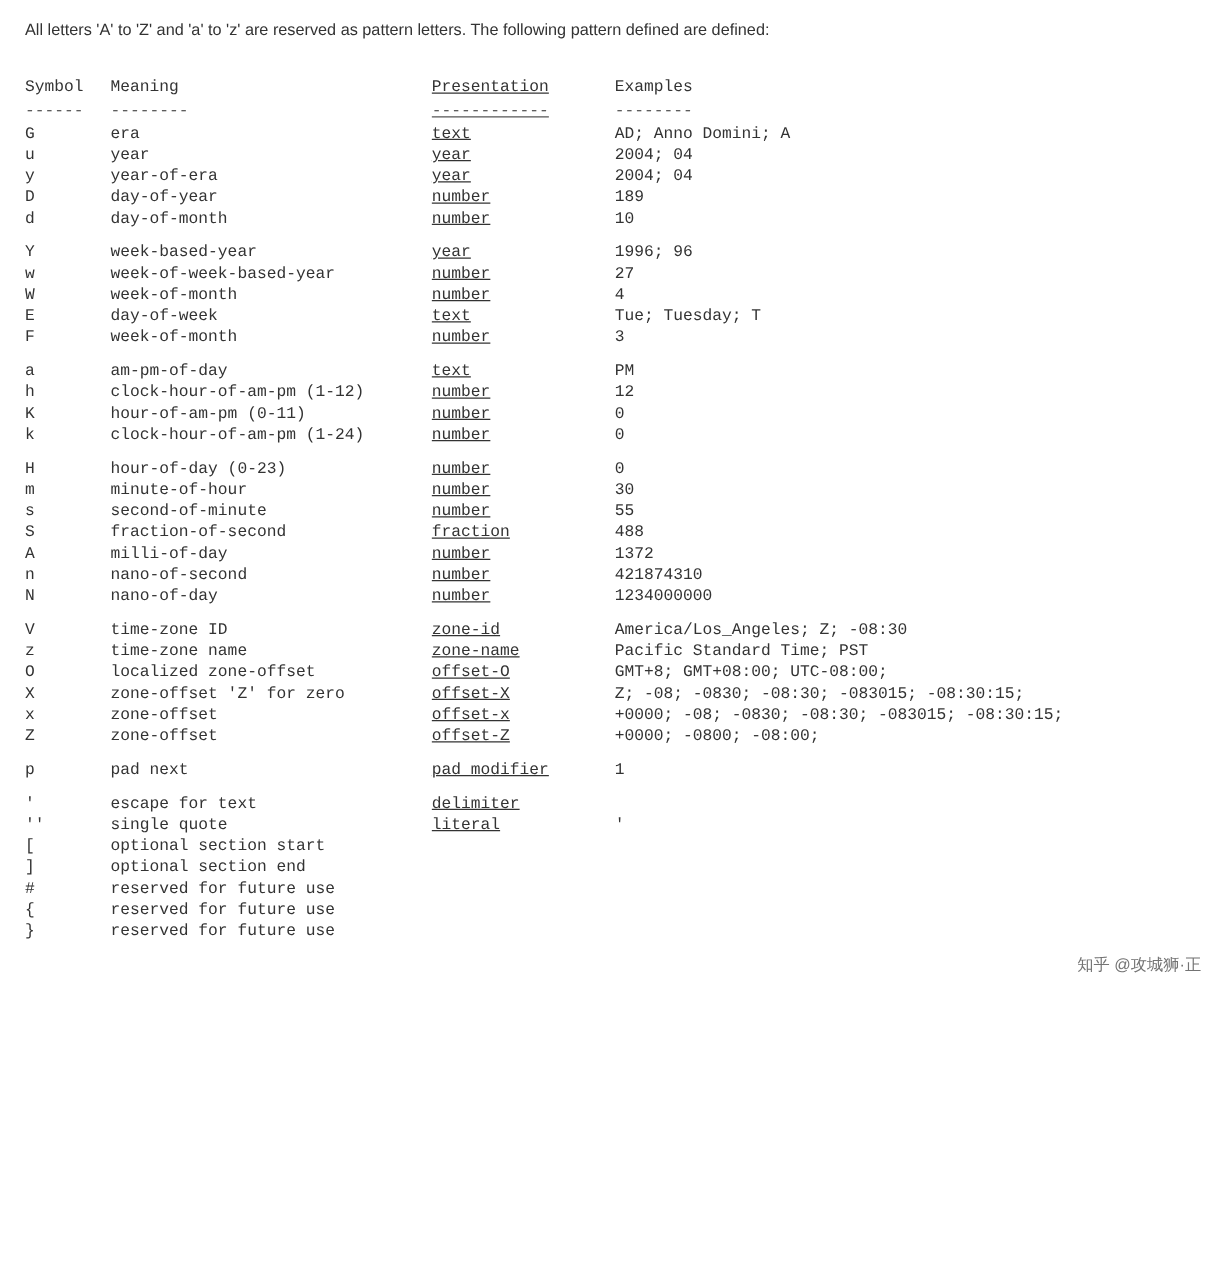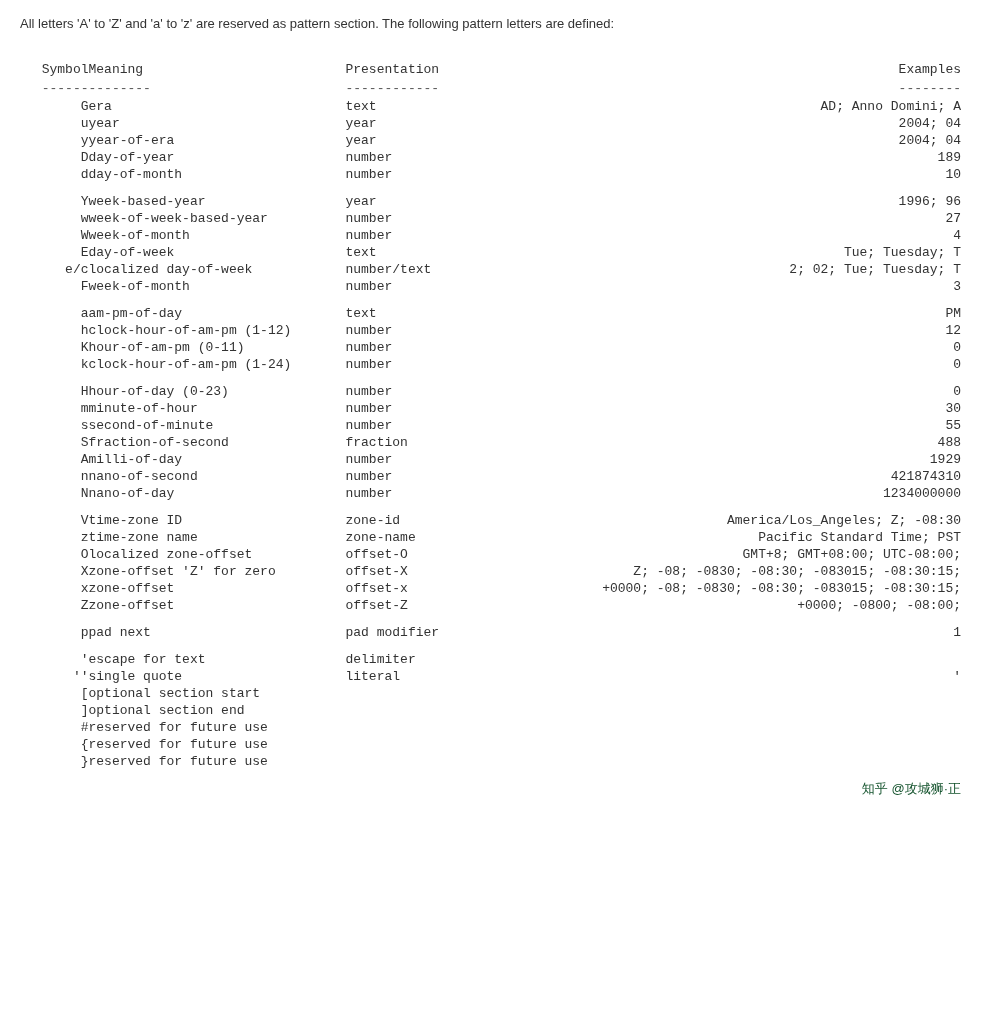--- a/index.html
+++ b/index.html
@@ -28,38 +28,38 @@
     }
     .divider-row td {
       color: #555;
       padding: 2px 0;
       vertical-align: top;
     }
     td {
       padding: 1px 0;
       vertical-align: top;
     }
-    .col-symbol { width: 70px; text-align: right; }
+    .col-symbol { width: 70px; }
     .col-meaning { width: 270px; }
-    .col-presentation { width: 150px; }
-    .col-examples { width: 491px; text-align: right; }
+    .col-presentation { width: 150px; text-decoration: underline; }
+    .col-examples { width: 491px; }
     .watermark {
       text-align: right;
       font-family: Arial, sans-serif;
       font-size: 13px;
-      color: #14532d;
+      color: #737373;
       margin-top: 10px;
     }
   </style>
 </head>
 <body>
 
 
 
-<p class="intro">All letters 'A' to 'Z' and 'a' to 'z' are reserved as pattern section. The following pattern letters are defined:</p>
+<p class="intro">All letters 'A' to 'Z' and 'a' to 'z' are reserved as pattern letters. The following pattern defined are defined:</p>
 
 <br>
 
 <table>
   <thead>
     <tr class="header-row">
       <td class="col-symbol">Symbol</td>
       <td class="col-meaning">Meaning</td>
       <td class="col-presentation">Presentation</td>
       <td class="col-examples">Examples</td>
@@ -123,26 +123,20 @@
         <td class="col-presentation">number</td>
         <td class="col-examples">4</td>
       </tr>
       <tr>
         <td class="col-symbol">E</td>
         <td class="col-meaning">day-of-week</td>
         <td class="col-presentation">text</td>
         <td class="col-examples">Tue; Tuesday; T</td>
       </tr>
       <tr>
-        <td class="col-symbol">e/c</td>
-        <td class="col-meaning">localized day-of-week</td>
-        <td class="col-presentation">number/text</td>
-        <td class="col-examples">2; 02; Tue; Tuesday; T</td>
-      </tr>
-      <tr>
         <td class="col-symbol">F</td>
         <td class="col-meaning">week-of-month</td>
         <td class="col-presentation">number</td>
         <td class="col-examples">3</td>
       </tr>
       <tr>
         <td colspan="4" style="height:10px;"></td>
       </tr>
       <tr>
         <td class="col-symbol">a</td>
@@ -192,21 +186,21 @@
       <tr>
         <td class="col-symbol">S</td>
         <td class="col-meaning">fraction-of-second</td>
         <td class="col-presentation">fraction</td>
         <td class="col-examples">488</td>
       </tr>
       <tr>
         <td class="col-symbol">A</td>
         <td class="col-meaning">milli-of-day</td>
         <td class="col-presentation">number</td>
-        <td class="col-examples">1929</td>
+        <td class="col-examples">1372</td>
       </tr>
       <tr>
         <td class="col-symbol">n</td>
         <td class="col-meaning">nano-of-second</td>
         <td class="col-presentation">number</td>
         <td class="col-examples">421874310</td>
       </tr>
       <tr>
         <td class="col-symbol">N</td>
         <td class="col-meaning">nano-of-day</td>

